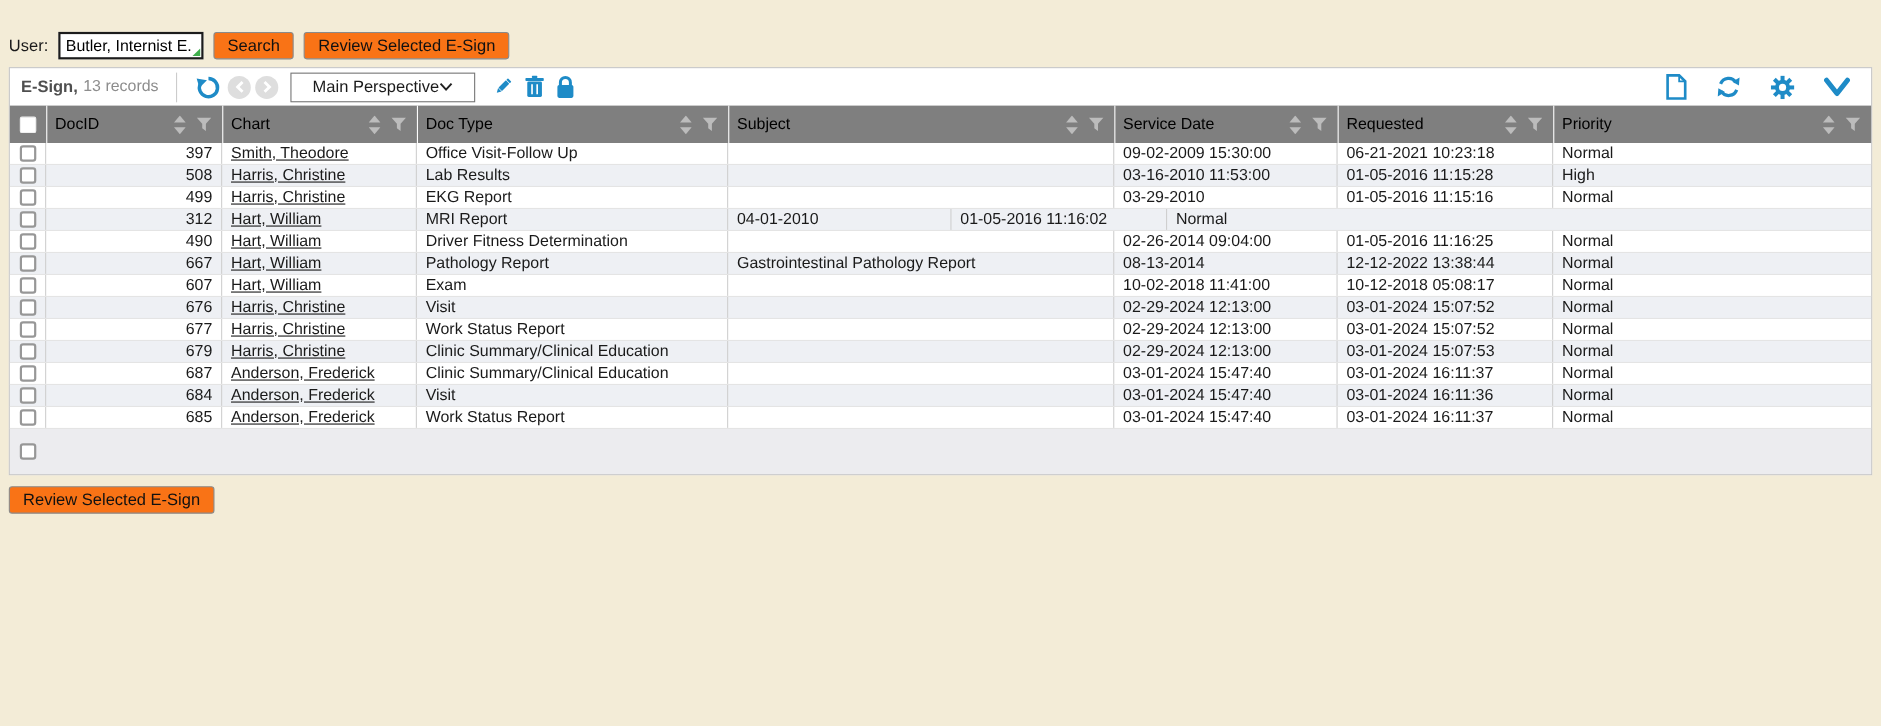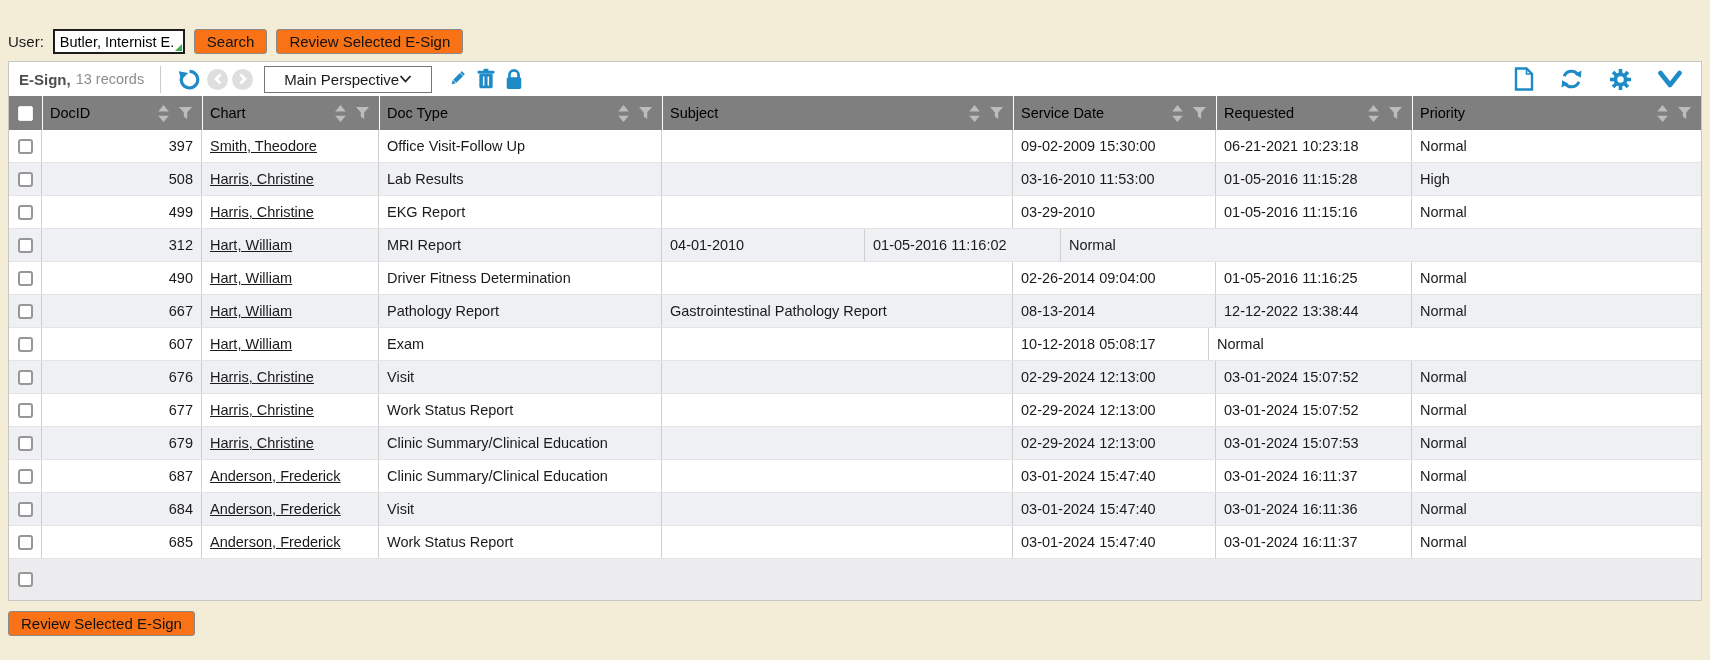--- a/index.html
+++ b/index.html
@@ -53,21 +53,21 @@
   
   .c-cb        { width:33px; justify-content:center; }
   .c-docid     { width:160px; }
   .c-chart     { width:177px; }
   .c-doctype   { width:283px; }
   .c-subject   { width:351px; }
   .c-service   { width:203px; }
   .c-requested { width:196px; }
   .c-priority  { flex:1; }
   
-  .trow { display:flex; height:33px; border-bottom:1px solid #e4e4e4; background:#fff; }
+  .trow { display:flex; height:20px; border-bottom:1px solid #e4e4e4; background:#fff; }
   .trow:nth-child(even) { background:#eef0f4; }
   .cell { display:flex; align-items:center; padding:0 8px; border-right:1px solid #cfcfcf;
           overflow:hidden; white-space:nowrap; }
   .cell.c-priority { border-right:none; }
   .cell.c-docid { justify-content:flex-end; }
   .cell.c-cb { justify-content:center; }
   .chart-link { color:#1a1a1a; text-decoration:underline; cursor:pointer; }
   .cb { width:15px; height:15px; background:#fff; border:2px solid #979797; border-radius:3px;
         display:inline-block; cursor:pointer; flex:0 0 auto; }
   .cb-all { border:1px solid #f2f2f2; border-radius:2px; }
@@ -363,20 +363,21 @@
   <div class="trow">
     <div class="cell c-cb">
       <span class="cb"></span>
     </div>
     <div class="cell c-docid">607</div>
     <div class="cell c-chart">
       <a class="chart-link">Hart, William</a>
     </div>
     <div class="cell c-doctype">Exam</div>
     <div class="cell c-subject"></div>
+    <div class="cell c-service">10-02-2018 11:41:00</div>
     <div class="cell c-requested">10-12-2018 05:08:17</div>
     <div class="cell c-priority">Normal</div>
   </div>
 
   <div class="trow">
     <div class="cell c-cb">
       <span class="cb"></span>
     </div>
     <div class="cell c-docid">676</div>
     <div class="cell c-chart">

